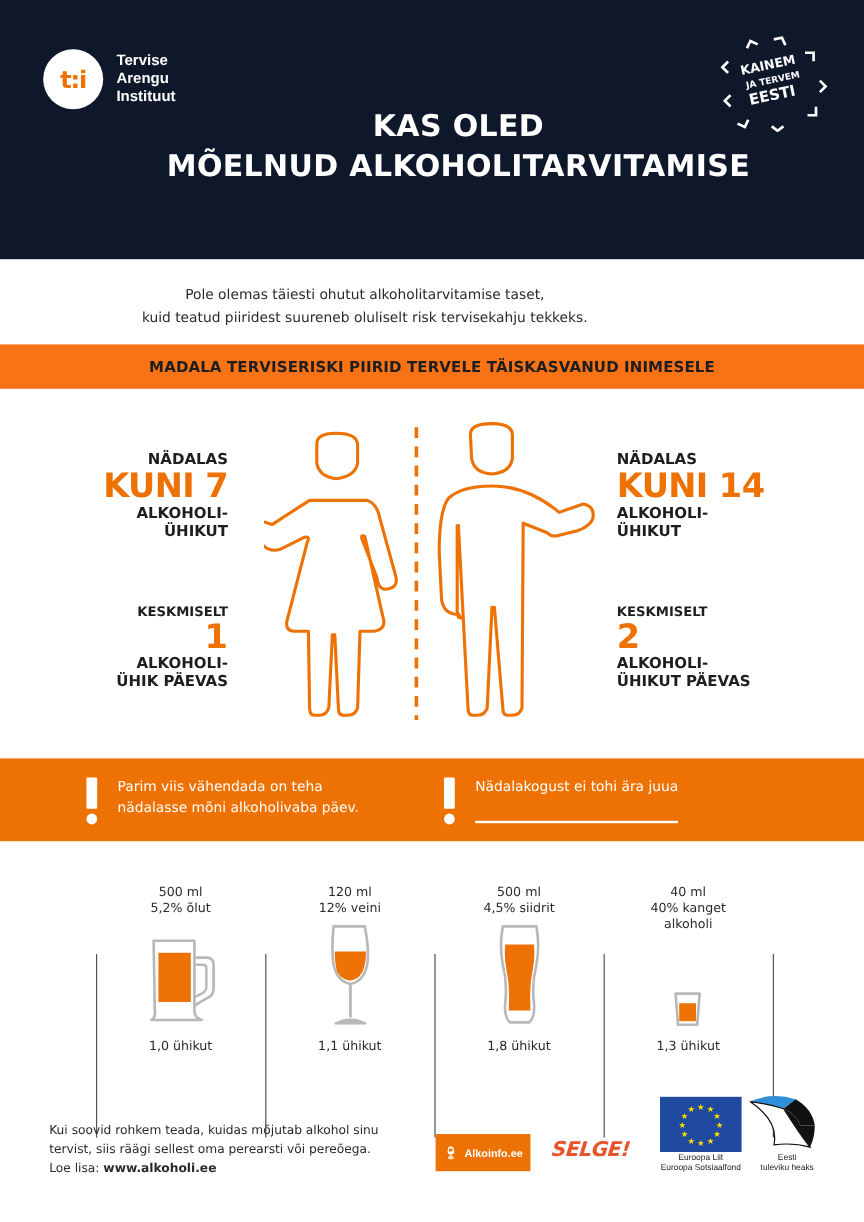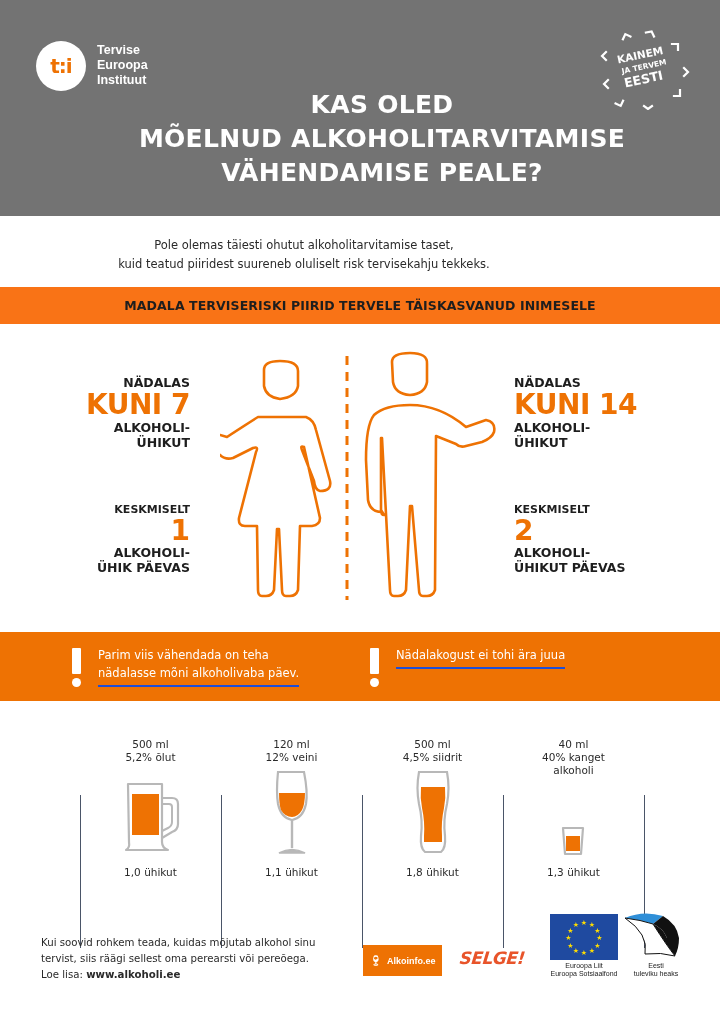--- a/index.html
+++ b/index.html
@@ -1,19 +1,19 @@
 <!DOCTYPE html>
 <html><head>
 <meta charset="utf-8">
 <style>
   * { margin: 0; padding: 0; box-sizing: border-box; }
   html, body { width: 720px; height: 1018px; background: #ffffff; overflow: hidden; }
   body { font-family: "DejaVu Sans", sans-serif; color: #1e1e1e; position: relative; }
 
-  .header { position: absolute; left: 0; top: 0; width: 720px; height: 216px; background: #737373; }
+  .header { position: absolute; left: 0; top: 0; width: 720px; height: 216px; background: #0f172a; }
   .logo { position: absolute; left: 36px; top: 41px; width: 50px; height: 50px; border-radius: 50%; background: #fff; display: flex; align-items: center; justify-content: center; }
   .logo-mark { font-family: "DejaVu Sans", sans-serif; font-weight: bold; font-size: 20px; color: #ee7203; letter-spacing: -1px; }
   .logo-text { position: absolute; left: 97px; top: 43px; color: #fff; font-family: "Liberation Sans", sans-serif; font-weight: bold; font-size: 12.5px; line-height: 15px; }
   .badge { position: absolute; left: 600px; top: 30px; width: 90px; height: 80px; }
   .badge-text { position: absolute; left: 0; top: 0; width: 90px; height: 80px; color: #fff; font-family: "DejaVu Sans", sans-serif; font-weight: bold; text-align: center; transform: rotate(-12deg); }
   .badge-text .l1 { position: absolute; left: 20px; top: 18px; font-size: 10.5px; }
   .badge-text .l2 { position: absolute; left: 22px; top: 32px; font-size: 7.5px; }
   .badge-text .l3 { position: absolute; left: 22px; top: 41px; font-size: 12.5px; }
   .title { position: absolute; left: 0; top: 88px; width: 720px; text-align: center; color: #fff; font-family: "DejaVu Sans", sans-serif; font-weight: bold; font-size: 25px; line-height: 34px; letter-spacing: 0.3px; padding-left: 44px; }
 
@@ -29,21 +29,21 @@
   .stat.left { text-align: right; }
   .stat.right { text-align: left; }
 
   .figures { position: absolute; left: 220px; top: 340px; width: 280px; height: 280px; }
 
   .tips { position: absolute; left: 0; top: 632px; width: 720px; height: 69px; background: #ee7203; }
   .tip { position: absolute; top: 14px; display: flex; align-items: flex-start; }
   .tip .bang { width: 14px; height: 38px; position: relative; margin-right: 14px; margin-top: 2px; }
   .tip .bang::before { content: ""; position: absolute; left: 2px; top: 0; width: 9px; height: 26px; background: #fff; border-radius: 1px; }
   .tip .bang::after { content: ""; position: absolute; left: 2px; top: 30px; width: 9px; height: 9px; background: #fff; border-radius: 50%; }
-  .tip .txt { color: #fff; font-family: "DejaVu Sans", sans-serif; font-size: 11.5px; line-height: 18px; border-bottom: 2px solid #1d4ed8; padding-bottom: 3px; }
+  .tip .txt { color: #fff; font-family: "DejaVu Sans", sans-serif; font-size: 11.5px; line-height: 18px; border-bottom: 2px solid #ffffff; padding-bottom: 20px; }
 
   .drinks { position: absolute; left: 0; top: 730px; width: 720px; height: 220px; }
   .divider { position: absolute; top: 65px; width: 1px; height: 153px; background: #4a5568; }
   .drink { position: absolute; top: 0; width: 141px; text-align: center; font-family: "DejaVu Sans", sans-serif; font-size: 10.5px; color: #2a2a2a; }
   .drink .label { position: absolute; left: 0; top: 8px; width: 141px; line-height: 13px; }
   .drink .units { position: absolute; left: 0; top: 136px; width: 141px; }
   .drink svg { position: absolute; }
 
   .footer-text { position: absolute; left: 41px; top: 935px; font-family: "DejaVu Sans", sans-serif; font-size: 10.2px; line-height: 16px; color: #2a2a2a; }
   .footer-text b { font-weight: bold; }
@@ -57,21 +57,21 @@
 </style>
 </head>
 <body>
 
 <div class="header">
   <div class="logo">
     <span class="logo-mark">t:i</span>
   </div>
   <div class="logo-text">
     <div>Tervise</div>
-    <div>Euroopa</div>
+    <div>Arengu</div>
     <div>Instituut</div>
   </div>
 
   <div class="badge">
     <svg width="90" height="80" viewBox="0 0 90 80">
       <g fill="none" stroke="#fff" stroke-width="2.2" stroke-linecap="square">
         <polyline points="22,8 26,4 30,8" transform="rotate(-20 26 6)"></polyline>
         <polyline points="46,4 51,1 55,5" transform="rotate(20 50 3)"></polyline>
         <polyline points="72,14 78,14 78,20"></polyline>
         <polyline points="84,38 88,42 84,46"></polyline>
@@ -85,21 +85,20 @@
     <div class="badge-text">
       <span class="l1">KAINEM</span>
       <span class="l2">JA TERVEM</span>
       <span class="l3">EESTI</span>
     </div>
   </div>
 
   <div class="title">
     <div>KAS OLED</div>
     <div>MÕELNUD ALKOHOLITARVITAMISE</div>
-    <div>VÄHENDAMISE PEALE?</div>
   </div>
 </div>
 
 <div class="intro">
   <div>Pole olemas täiesti ohutut alkoholitarvitamise taset,</div>
   <div>kuid teatud piiridest suureneb oluliselt risk tervisekahju tekkeks.</div>
 </div>
 
 <div class="band">
   <span>MADALA TERVISERISKI PIIRID TERVELE TÄISKASVANUD INIMESELE</span>

